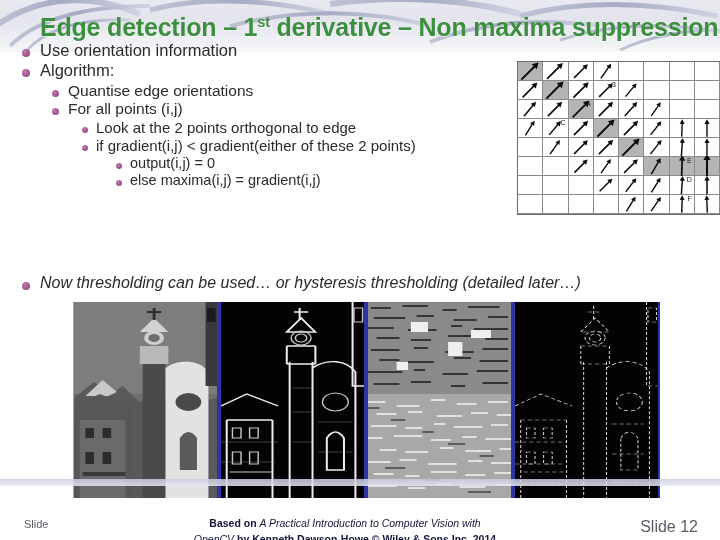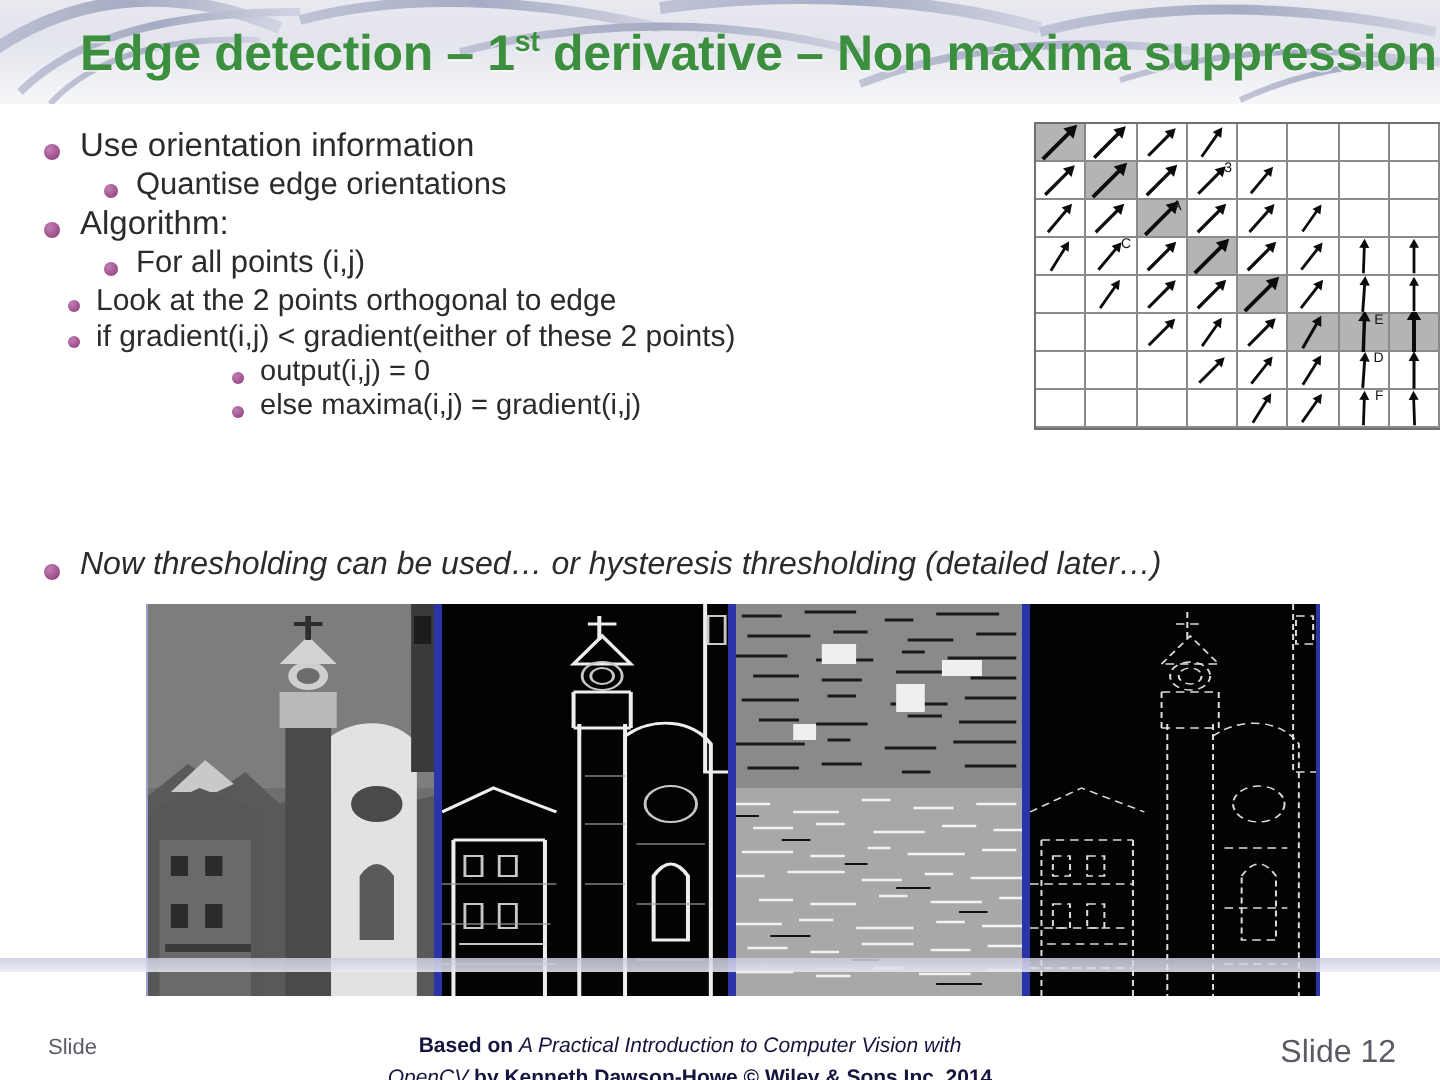--- a/index.html
+++ b/index.html
@@ -20,38 +20,38 @@
   #header-swirls{position:absolute;left:0;top:0;width:720px;height:52px;}
   #page-title{
     position:absolute;left:40px;top:13px;width:680px;
     font-size:25px;font-weight:bold;letter-spacing:-0.2px;
     color:#3c8f3f;white-space:nowrap;
     text-shadow:0 1px 0 rgba(255,255,255,.6);
   }
   #page-title sup{font-size:0.58em;vertical-align:super;}
 
   
-  #bullets{position:absolute;left:0;top:65px;width:520px;}
+  #bullets{position:absolute;left:0;top:42px;width:520px;}
   .b-row{display:flex;align-items:flex-start;line-height:1.06;}
   .bullet-dot{
     flex:0 0 auto;border-radius:50%;
     background:radial-gradient(circle at 35% 32%, #c07fb4 0%, #a2538f 60%, #7d3a6d 100%);
   }
   .b-text{color:#2b2b2b;white-space:nowrap;}
 
   
   .lvl1{padding-left:22px;margin-bottom:3px;}
   .lvl1 .bullet-dot{width:8px;height:8px;margin-top:7px;margin-right:10px;}
   .lvl1 .b-text{font-size:16.5px;}
   
   .lvl2{padding-left:52px;margin-bottom:2px;}
   .lvl2 .bullet-dot{width:7px;height:7px;margin-top:7px;margin-right:9px;}
   .lvl2 .b-text{font-size:15.5px;}
   
-  .lvl3{padding-left:34px;margin-bottom:2px;}
+  .lvl3{padding-left:82px;margin-bottom:2px;}
   .lvl3 .bullet-dot{width:6px;height:6px;margin-top:7px;margin-right:8px;}
   .lvl3 .b-text{font-size:15px;}
   
   .lvl4{padding-left:116px;margin-bottom:2px;}
   .lvl4 .bullet-dot{width:6px;height:6px;margin-top:7px;margin-right:8px;}
   .lvl4 .b-text{font-size:14.5px;}
 
   #final-note{position:absolute;left:0;top:275px;width:720px;font-style:italic;}
   #final-note .b-text{font-size:16px;}
 
@@ -128,27 +128,27 @@
   <div id="page-title">
     <span>Edge detection – 1</span><sup>st</sup><span> derivative – Non maxima suppression</span>
   </div>
 </div>
 
 <div id="bullets">
     <div class="b-row lvl1">
       <span class="bullet-dot"></span>
       <span class="b-text">Use orientation information</span>
     </div>
+    <div class="b-row lvl1">
+      <span class="bullet-dot"></span>
+      <span class="b-text">Algorithm:</span>
+    </div>
     <div class="b-row lvl2">
       <span class="bullet-dot"></span>
       <span class="b-text">Quantise edge orientations</span>
-    </div>
-    <div class="b-row lvl1">
-      <span class="bullet-dot"></span>
-      <span class="b-text">Algorithm:</span>
     </div>
     <div class="b-row lvl2">
       <span class="bullet-dot"></span>
       <span class="b-text">For all points (i,j)</span>
     </div>
     <div class="b-row lvl3">
       <span class="bullet-dot"></span>
       <span class="b-text">Look at the 2 points orthogonal to edge</span>
     </div>
     <div class="b-row lvl3">

